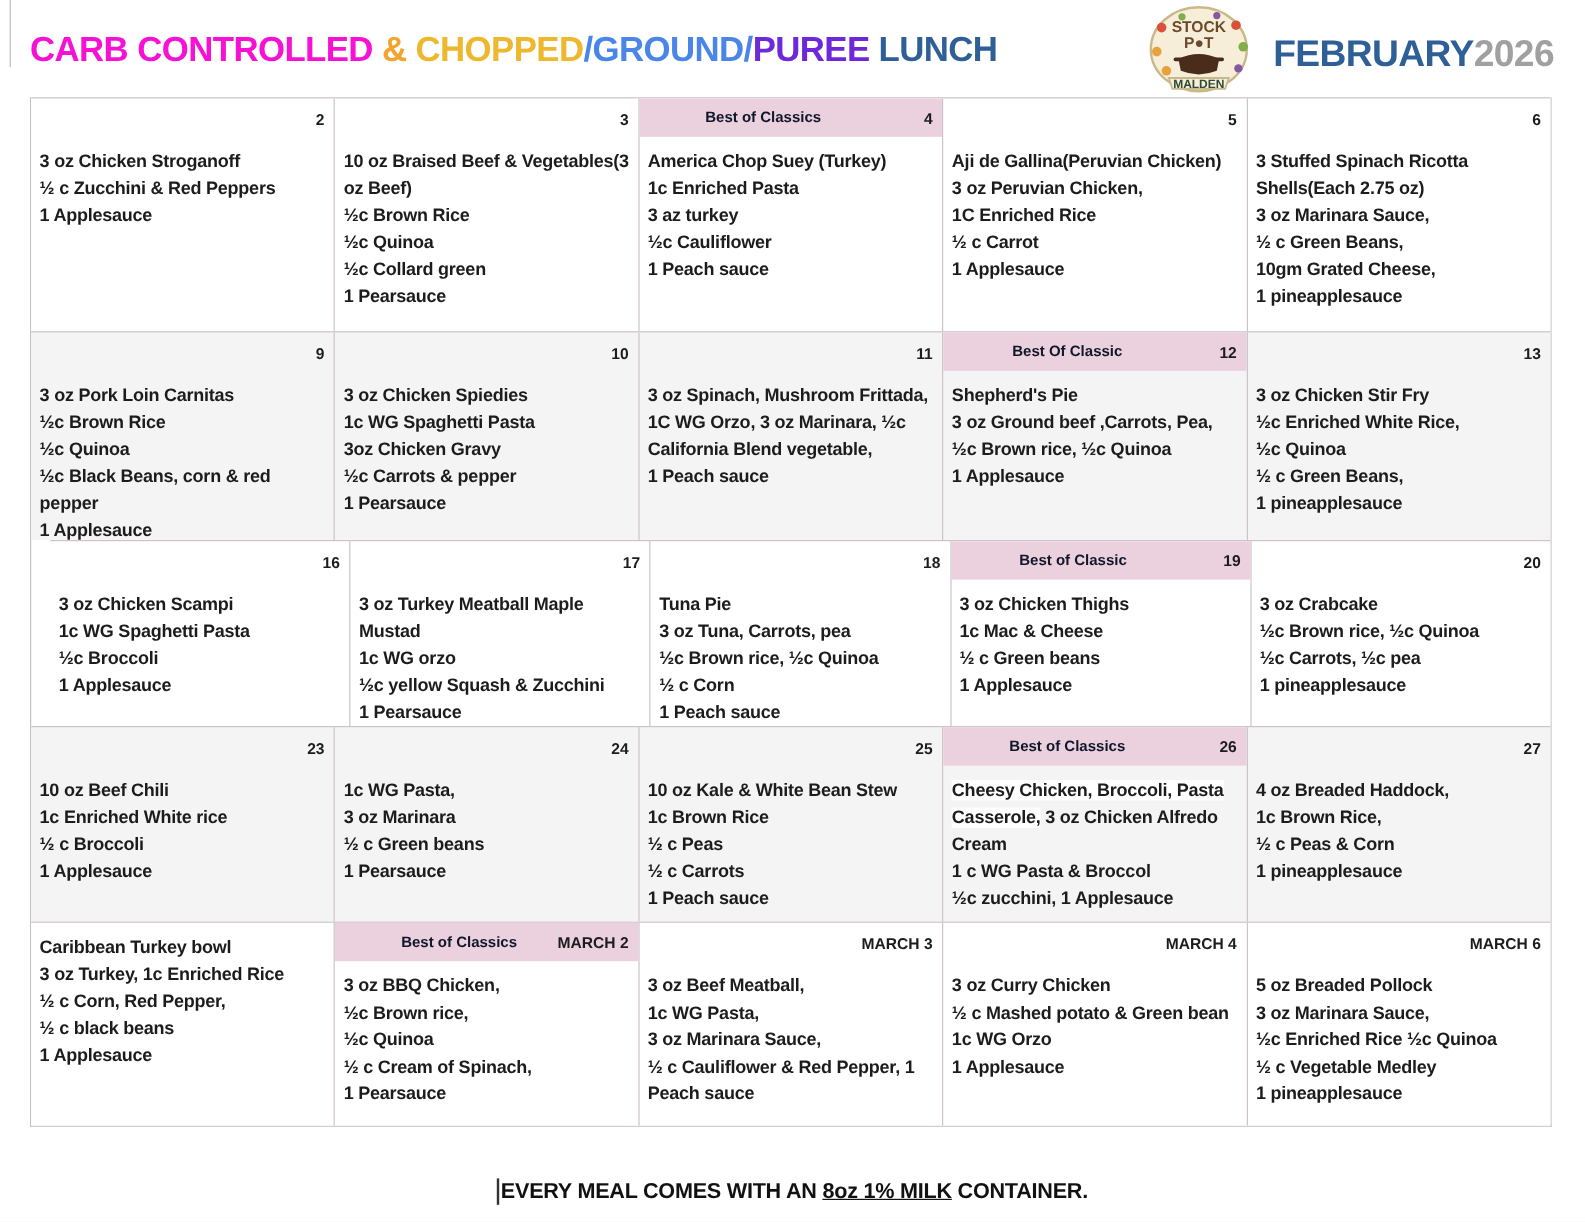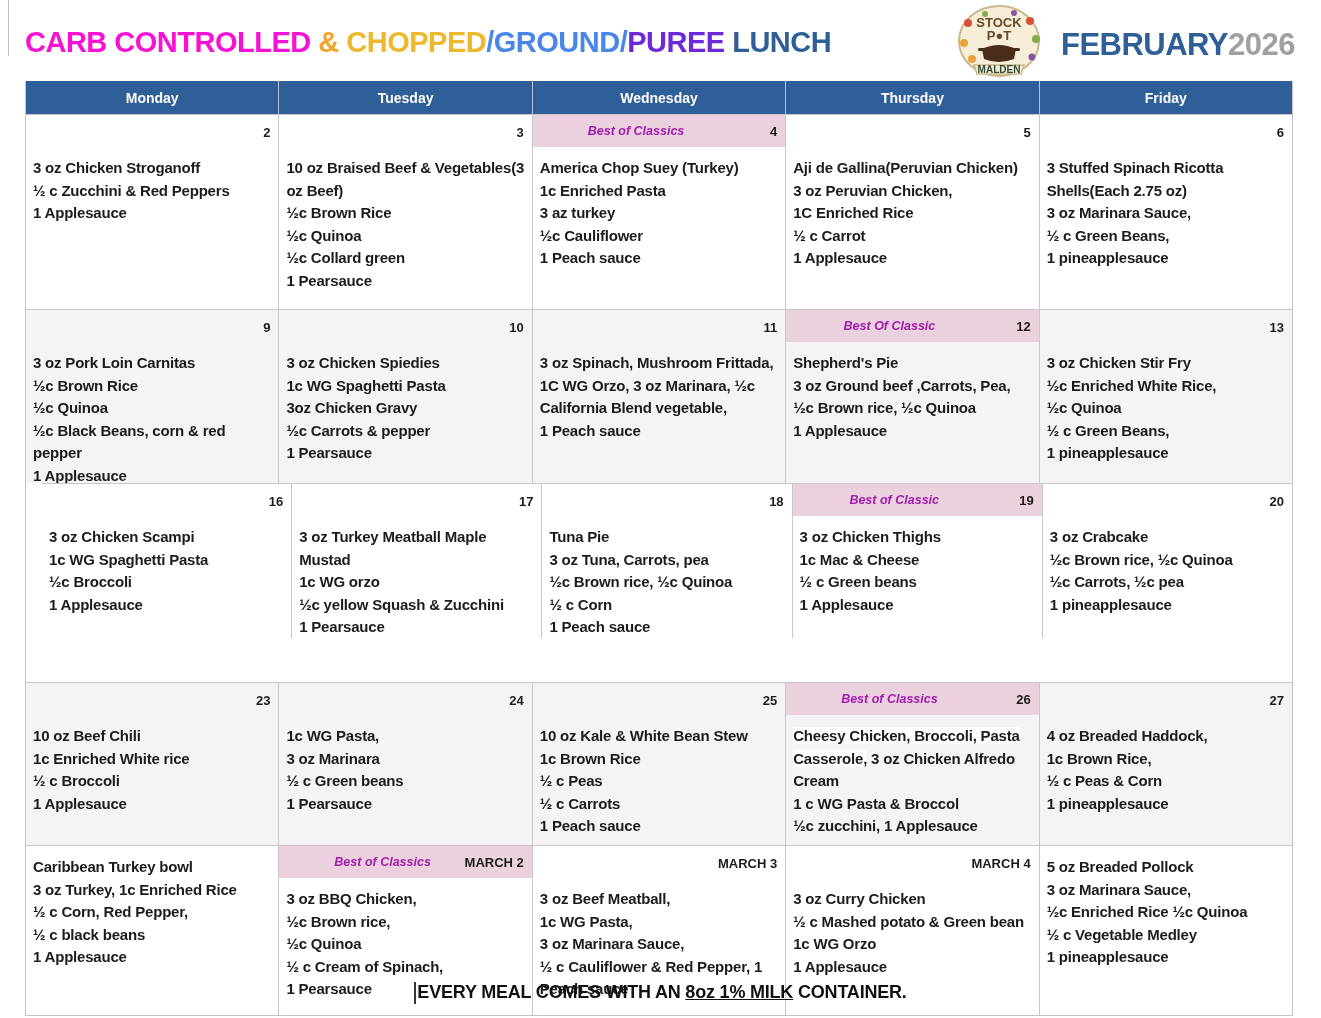--- a/index.html
+++ b/index.html
@@ -36,21 +36,21 @@
   .week.alt { background:#f4f4f4; }
   .cell { flex:1; border-right:1px solid #cdc4c9; overflow:hidden; position:relative; }
   .cell:last-child { border-right:none; }
   .cell-top {
     position:relative; height:30px; display:flex; align-items:center;
     padding:0 8px; margin-top:2px;
   }
   .cell-top.banner { background:#ebd0dd; margin-top:0; height:32px; }
   .banner-label {
     position:absolute; left:0; right:46px; text-align:center;
-    font-size:12.5px; font-weight:bold; color:#a21caf;font-style:italic;
+    font-size:12.5px; font-weight:bold; color:#0f172a;
   }
   .day-num {
     margin-left:auto; font-size:13px; font-weight:bold; color:#1c1c1c;
     position:relative; z-index:1; white-space:nowrap;
   }
   .menu { padding:10px 6px 4px 7px; }
   .menu-line {
     font-size:15px; font-weight:bold; color:#1c1c1c; line-height:1.5;
     letter-spacing:-0.2px;
   }
@@ -92,27 +92,20 @@
       <path d="M30 44 q17 -8 34 0 l-2 10 q-15 6 -30 0 z" fill="#4a2c1a"></path>
       <rect x="26" y="43" width="42" height="3" rx="1.5" fill="#4a2c1a"></rect>
       <path d="M22 60 h50 l-3 9 h-44 z" fill="#f6eed8" stroke="#c9b98a" stroke-width="1.5"></path>
       <text x="47" y="68" text-anchor="middle" font-family="Liberation Sans, sans-serif" font-size="10" font-weight="bold" fill="#2f4a35">MALDEN</text>
     </svg>
   </div>
 
   <div class="month"><span class="m-feb">FEBRUARY</span><span class="m-year">2026</span></div>
 
   <div class="calendar">
-    <div class="day-header-row">
-        <div class="day-head">Monday</div>
-        <div class="day-head">Tuesday</div>
-        <div class="day-head">Wednesday</div>
-        <div class="day-head">Thursday</div>
-        <div class="day-head">Friday</div>
-      </div>
     <div>
         <div class="week" style="height: 195px;">
           <div class="cell">
             <div class="cell-top">
               <span class="day-num">2</span>
             </div>
             <div class="menu">
               <div class="menu-line">3 oz Chicken Stroganoff</div>
               <div class="menu-line">½ c Zucchini &amp; Red Peppers</div>
               <div class="menu-line">1 Applesauce</div>
@@ -156,20 +149,21 @@
             </div>
           </div>
           <div class="cell">
             <div class="cell-top">
               <span class="day-num">6</span>
             </div>
             <div class="menu">
               <div class="menu-line">3 Stuffed Spinach Ricotta Shells(Each 2.75 oz)</div>
               <div class="menu-line"> 3 oz Marinara Sauce,</div>
               <div class="menu-line">½ c Green Beans,</div>
+              <div class="menu-line">10gm Grated Cheese,</div>
               <div class="menu-line">1 pineapplesauce</div>
             </div>
           </div>
         </div>
         <div class="week alt" style="height: 174px;">
           <div class="cell">
             <div class="cell-top">
               <span class="day-num">9</span>
             </div>
             <div class="menu">
@@ -278,21 +272,21 @@
               <span class="day-num">20</span>
             </div>
             <div class="menu">
               <div class="menu-line">3 oz Crabcake</div>
               <div class="menu-line">½c Brown rice, ½c Quinoa</div>
               <div class="menu-line">½c Carrots, ½c pea</div>
               <div class="menu-line">1 pineapplesauce</div>
             </div>
           </div>
         </div>
-        <div class="week alt" style="height: 163px; margin-top: 44px;">
+        <div class="week alt" style="height: 163px;">
           <div class="cell">
             <div class="cell-top">
               <span class="day-num">23</span>
             </div>
             <div class="menu">
               <div class="menu-line">10 oz Beef Chili</div>
               <div class="menu-line">1c Enriched White rice</div>
               <div class="menu-line">½ c Broccoli</div>
               <div class="menu-line">1 Applesauce</div>
             </div>
@@ -382,20 +376,23 @@
               <span class="day-num">MARCH 4</span>
             </div>
             <div class="menu">
               <div class="menu-line">3 oz Curry Chicken</div>
               <div class="menu-line">½ c Mashed potato &amp; Green bean</div>
               <div class="menu-line">1c WG Orzo</div>
               <div class="menu-line">1 Applesauce</div>
             </div>
           </div>
           <div class="cell">
+            <div class="cell-top">
+              <span class="day-num">MARCH 6</span>
+            </div>
             <div class="menu">
               <div class="menu-line">5 oz Breaded Pollock</div>
               <div class="menu-line">3 oz Marinara Sauce,</div>
               <div class="menu-line">½c Enriched Rice ½c Quinoa</div>
               <div class="menu-line">½ c Vegetable Medley</div>
               <div class="menu-line">1 pineapplesauce</div>
             </div>
           </div>
         </div>
       </div>

